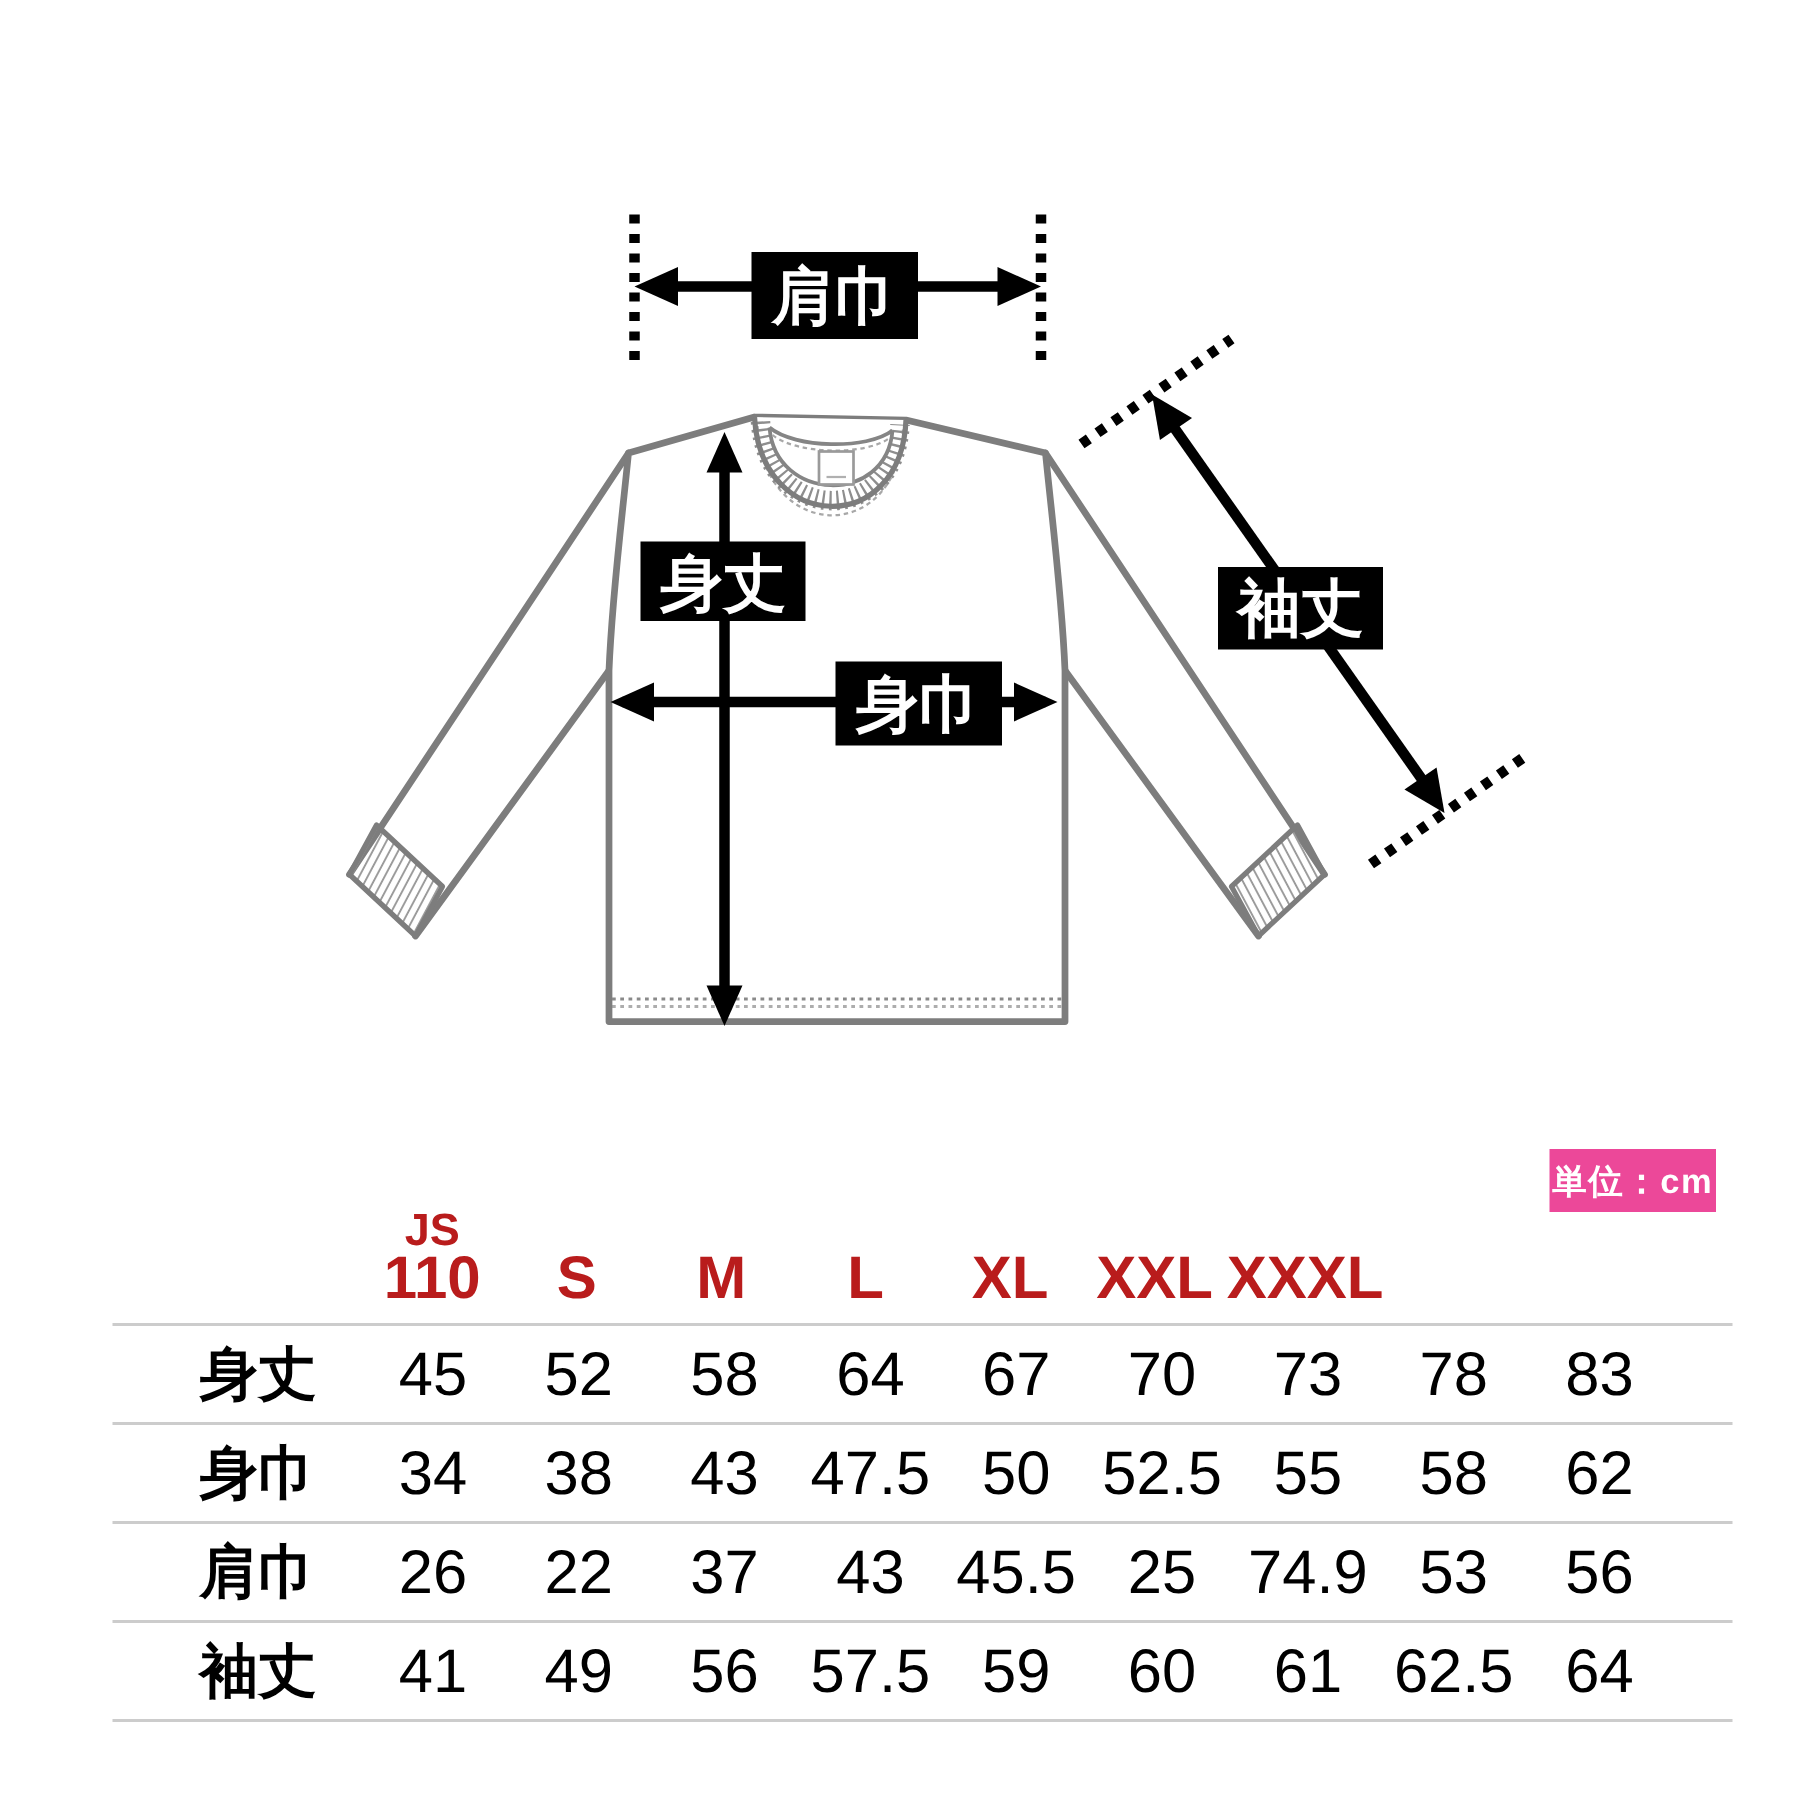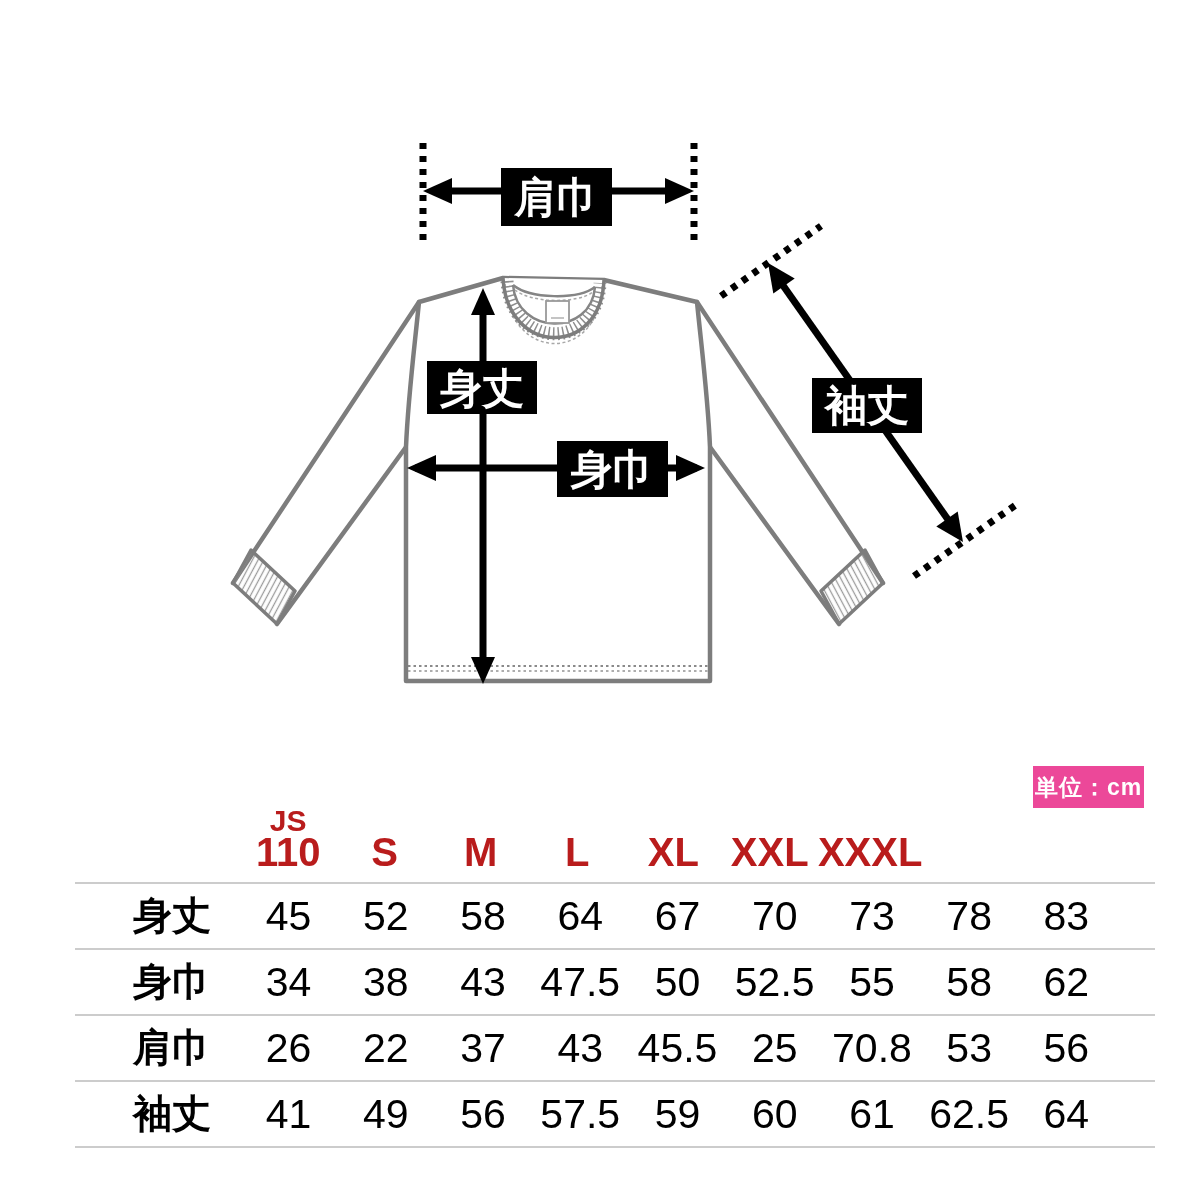--- a/index.html
+++ b/index.html
@@ -193,21 +193,21 @@
           <div class="cell">62</div>
         </div>
         <div class="trow data-row">
           <div class="row-label">肩巾</div>
           <div class="cell">26</div>
           <div class="cell">22</div>
           <div class="cell">37</div>
           <div class="cell">43</div>
           <div class="cell">45.5</div>
           <div class="cell">25</div>
-          <div class="cell">70.8</div>
+          <div class="cell">74.9</div>
           <div class="cell">53</div>
           <div class="cell">56</div>
         </div>
         <div class="trow data-row">
           <div class="row-label">袖丈</div>
           <div class="cell">41</div>
           <div class="cell">49</div>
           <div class="cell">56</div>
           <div class="cell">57.5</div>
           <div class="cell">59</div>

